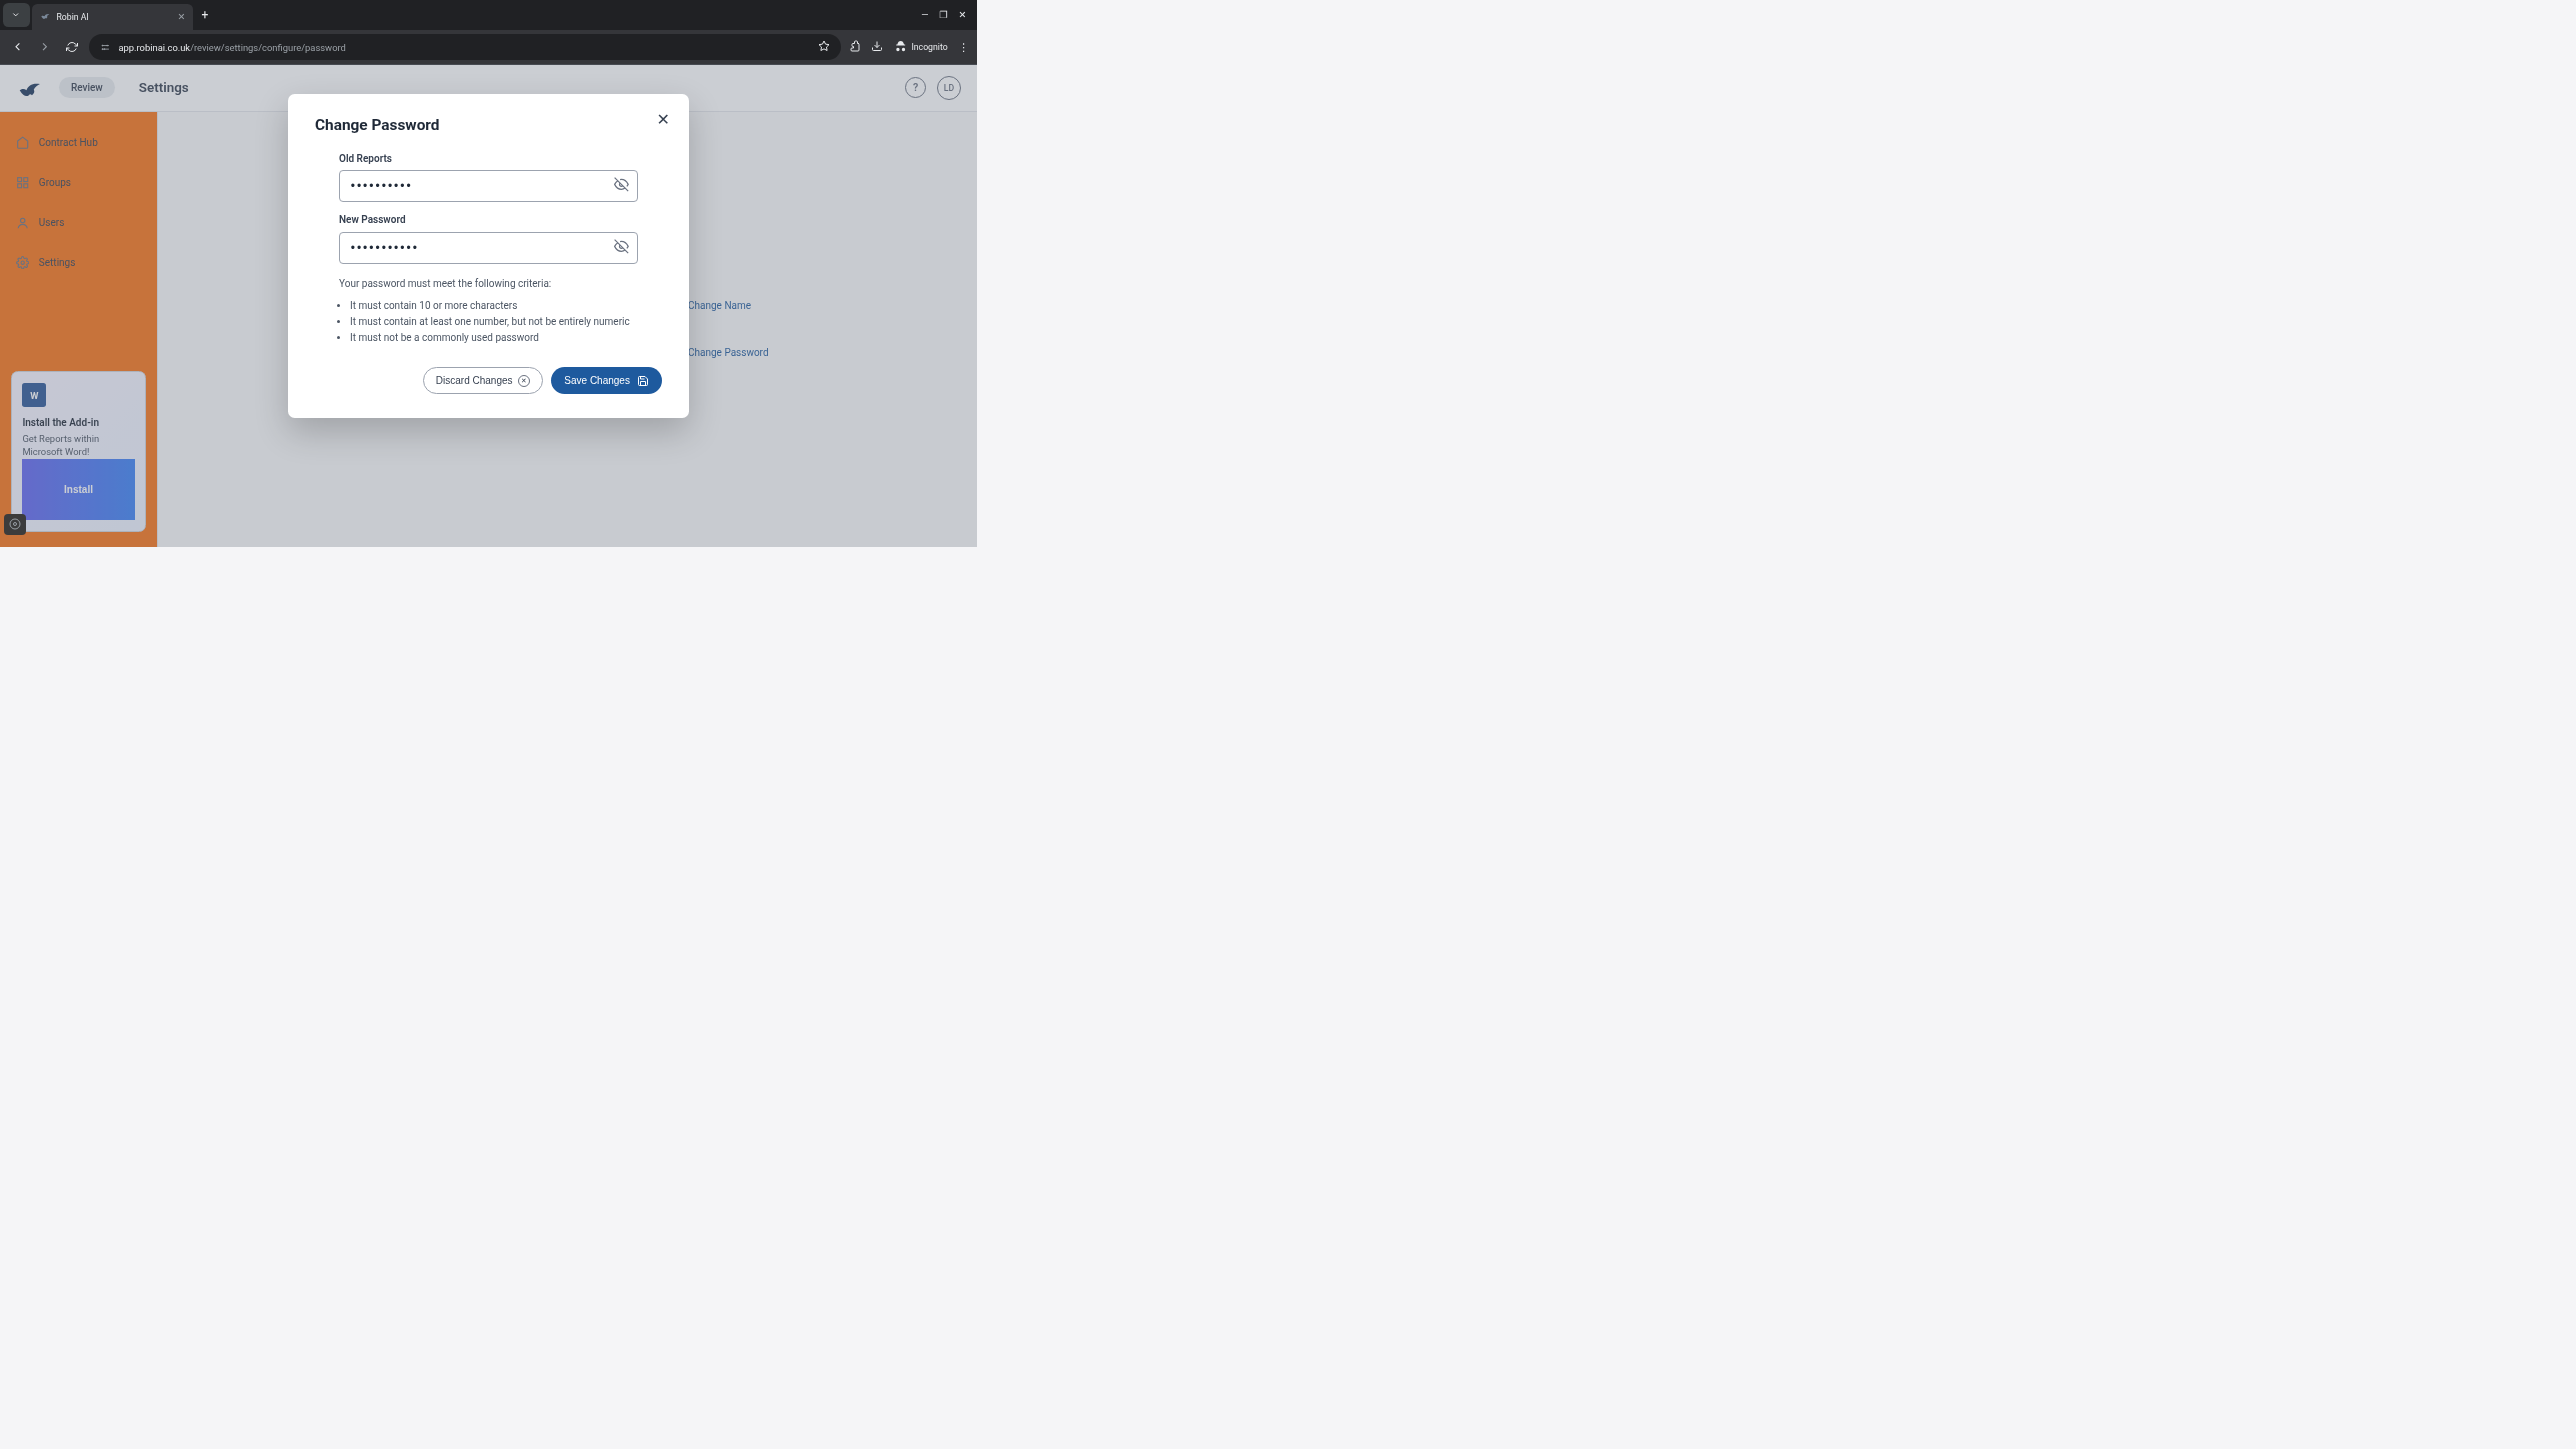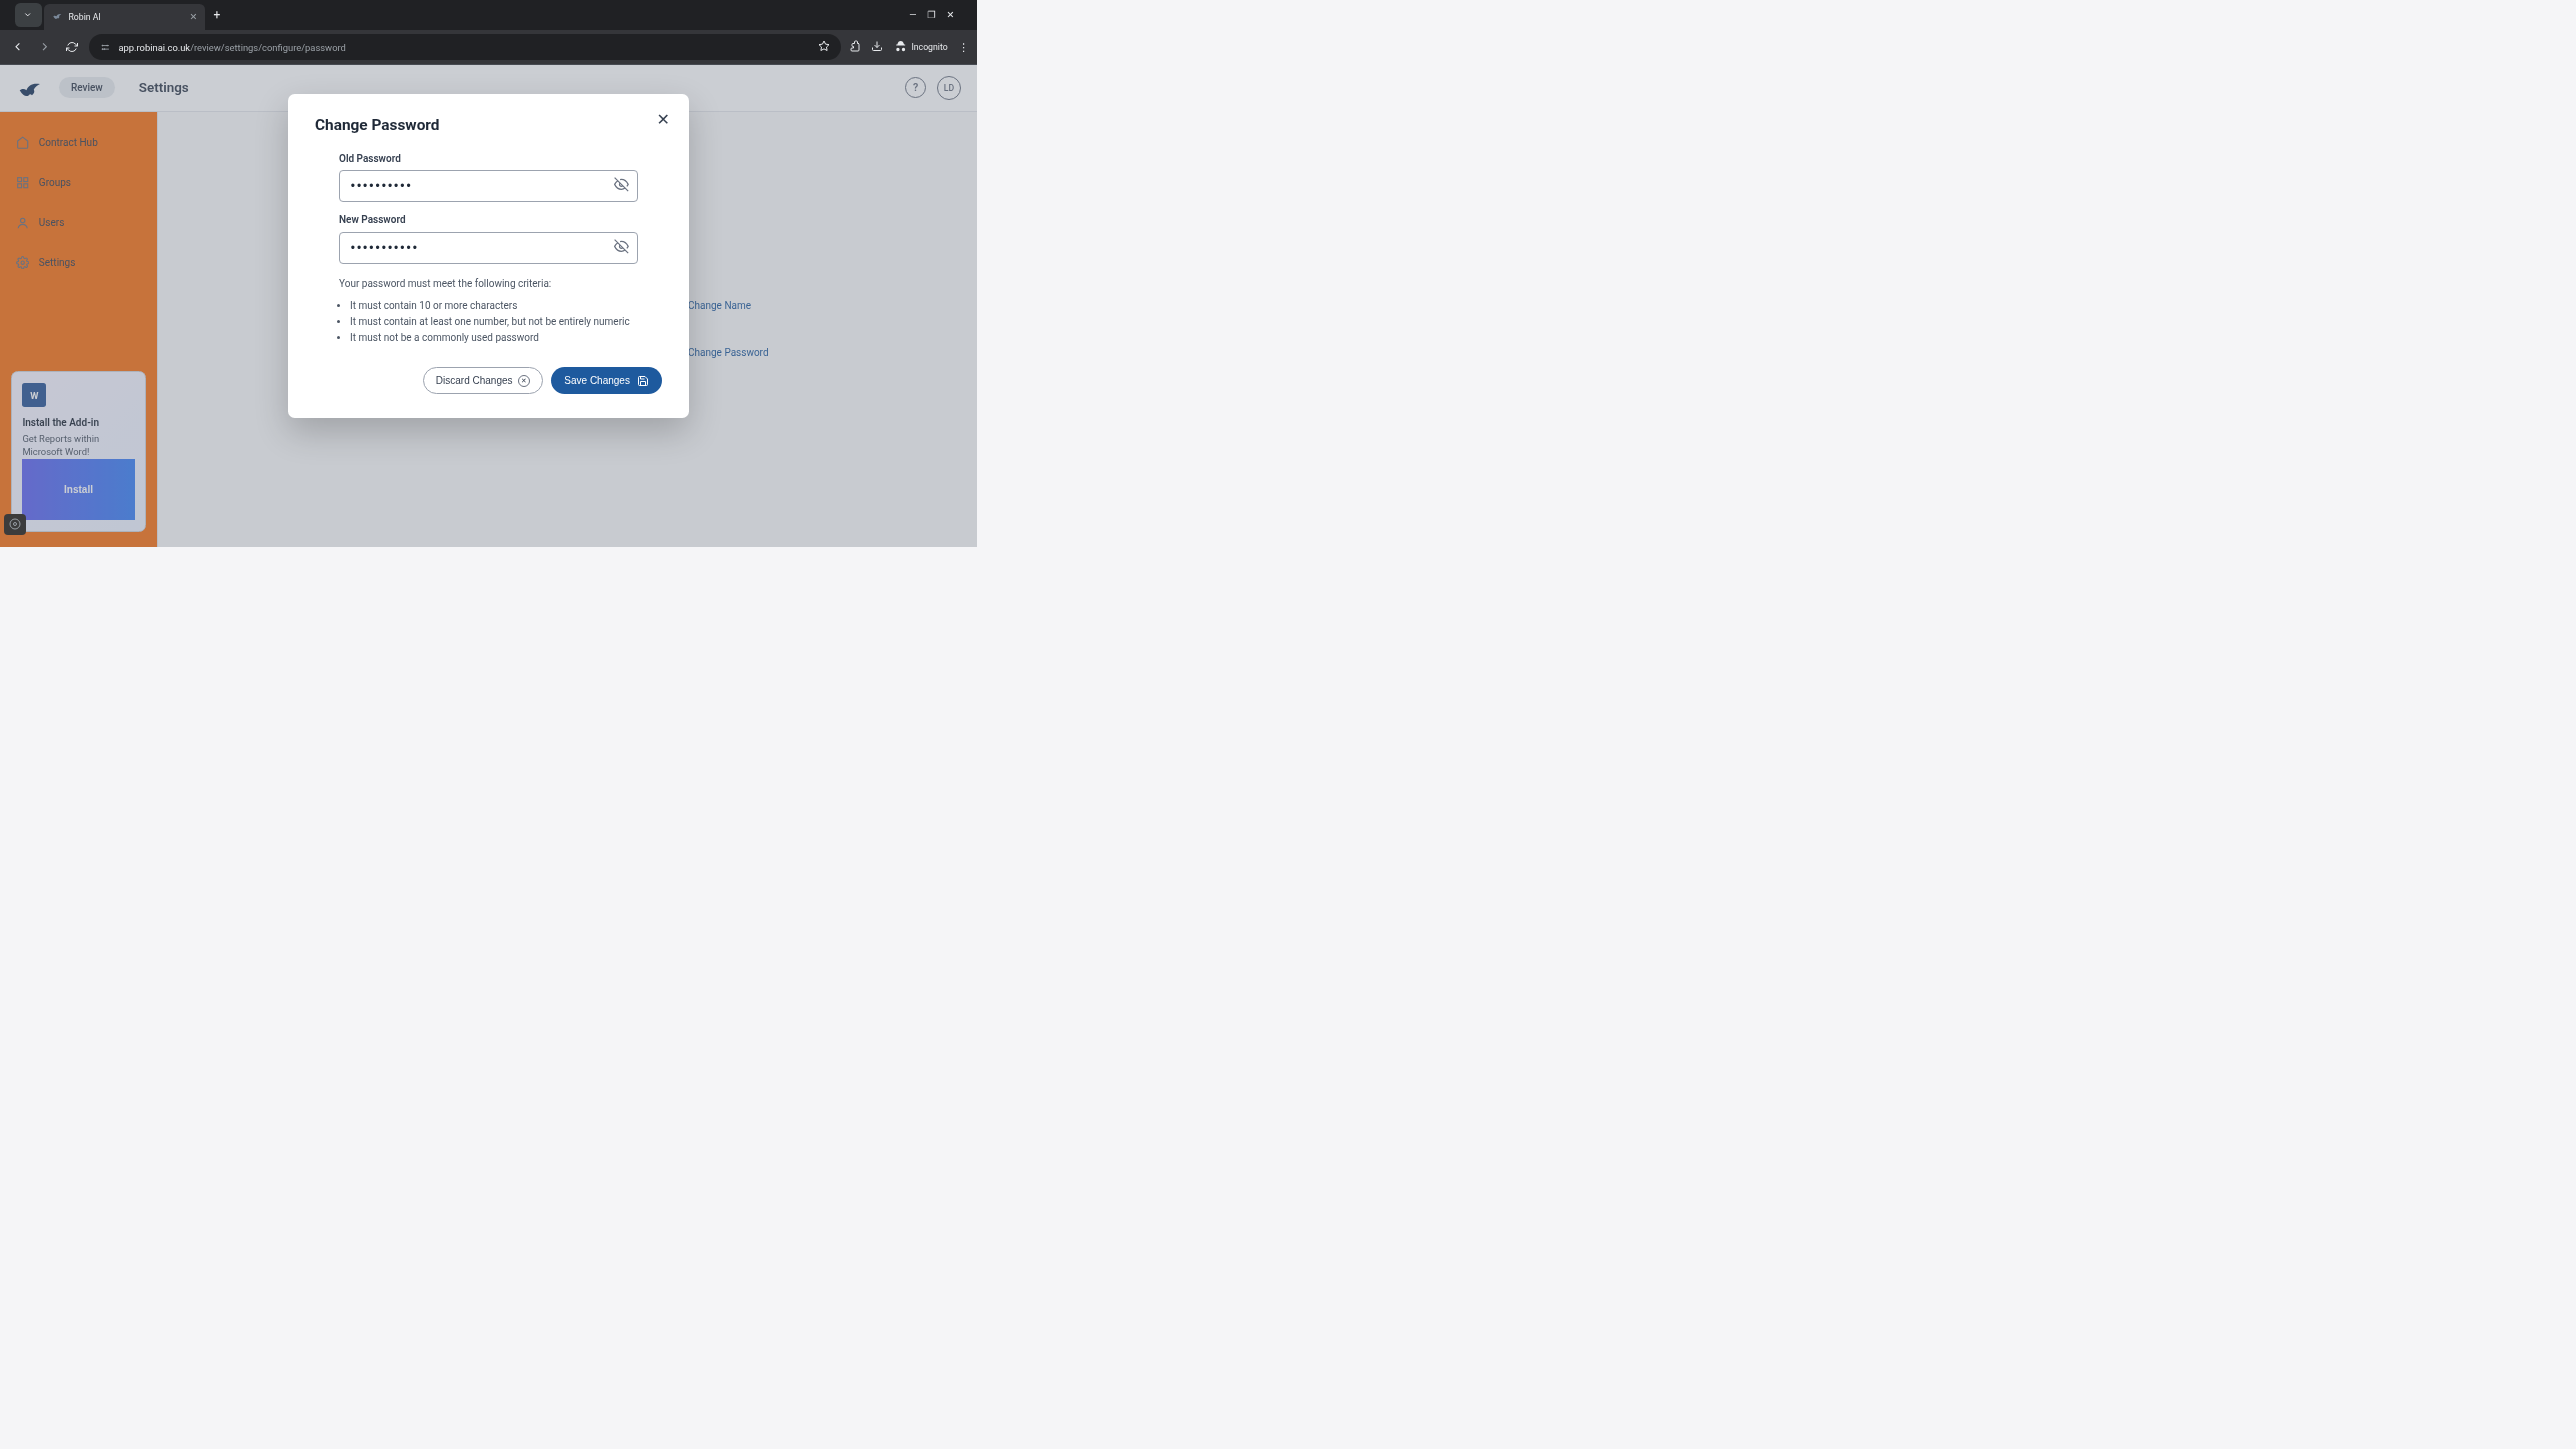--- a/index.html
+++ b/index.html
@@ -11,21 +11,21 @@
       overflow: hidden;
       position: relative;
     }
 
     
     .browser-chrome {
       background: #202124;
       height: 29.5px;
       display: flex;
       align-items: center;
-      padding: 12px;
+      padding: 0;
     }
     .tab-dropdown {
       width: 27px;
       height: 24px;
       display: flex;
       align-items: center;
       justify-content: center;
       color: #e8eaed;
       background: #3c4043;
       border-radius: 5.4px;
@@ -504,21 +504,21 @@
   </div>
 </div>
 
 <div class="overlay">
   <div class="modal">
     <div class="modal-title">Change Password</div>
     <button class="modal-close">✕</button>
 
     <div class="form-section">
       <div class="field-group">
-        <label class="field-label">Old Password</label>
+        <label class="field-label">Old Reports</label>
         <div class="input-wrapper">
           <input class="password-input" type="password" value="••••••••••" style="">
           <span class="eye-icon">
             <svg width="14.8" height="14.8" viewBox="0 0 24 24" fill="none" stroke="currentColor" stroke-width="2">
                 <path d="M17.94 17.94A10.07 10.07 0 0112 20c-7 0-11-8-11-8a18.45 18.45 0 015.06-5.94M9.9 4.24A9.12 9.12 0 0112 4c7 0 11 8 11 8a18.5 18.5 0 01-2.16 3.19M1 1l22 22"></path>
                 <path d="M14.12 14.12a3 3 0 11-4.24-4.24"></path>
               </svg>
           </span>
         </div>
       </div>

